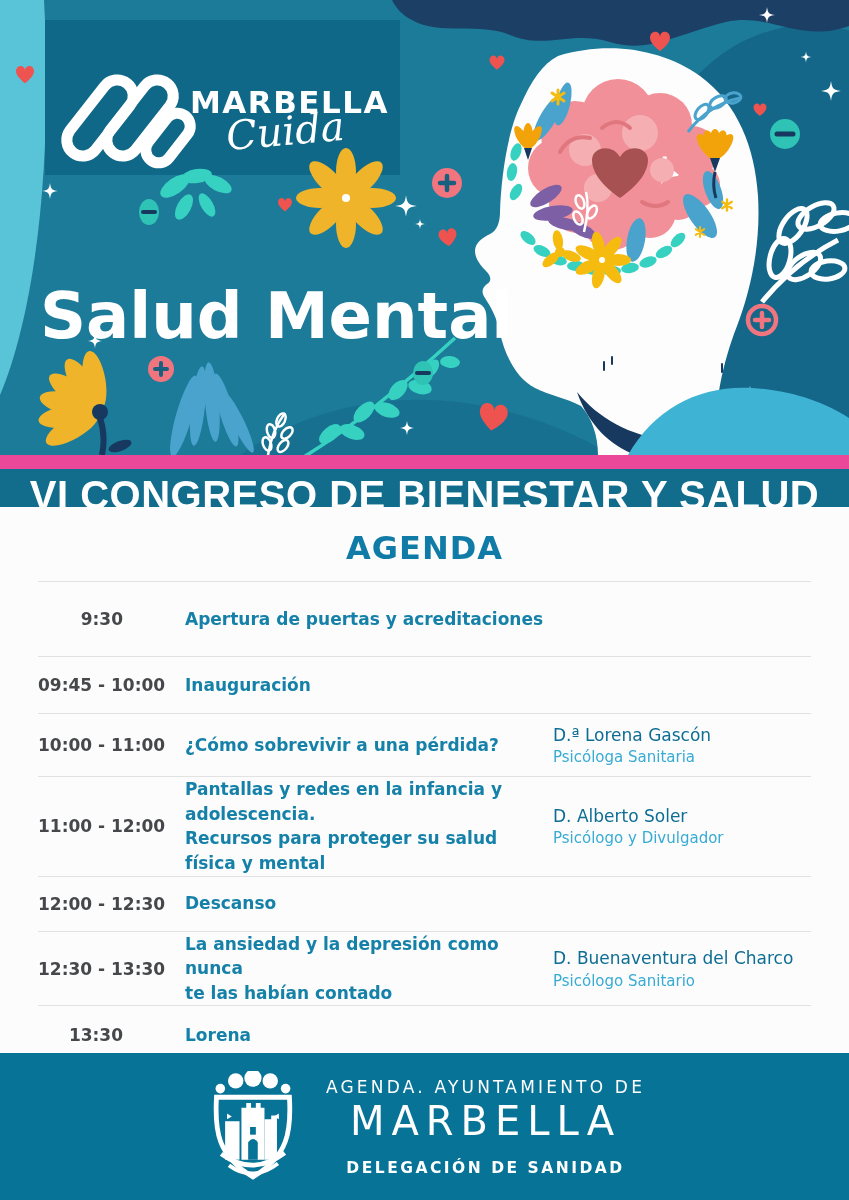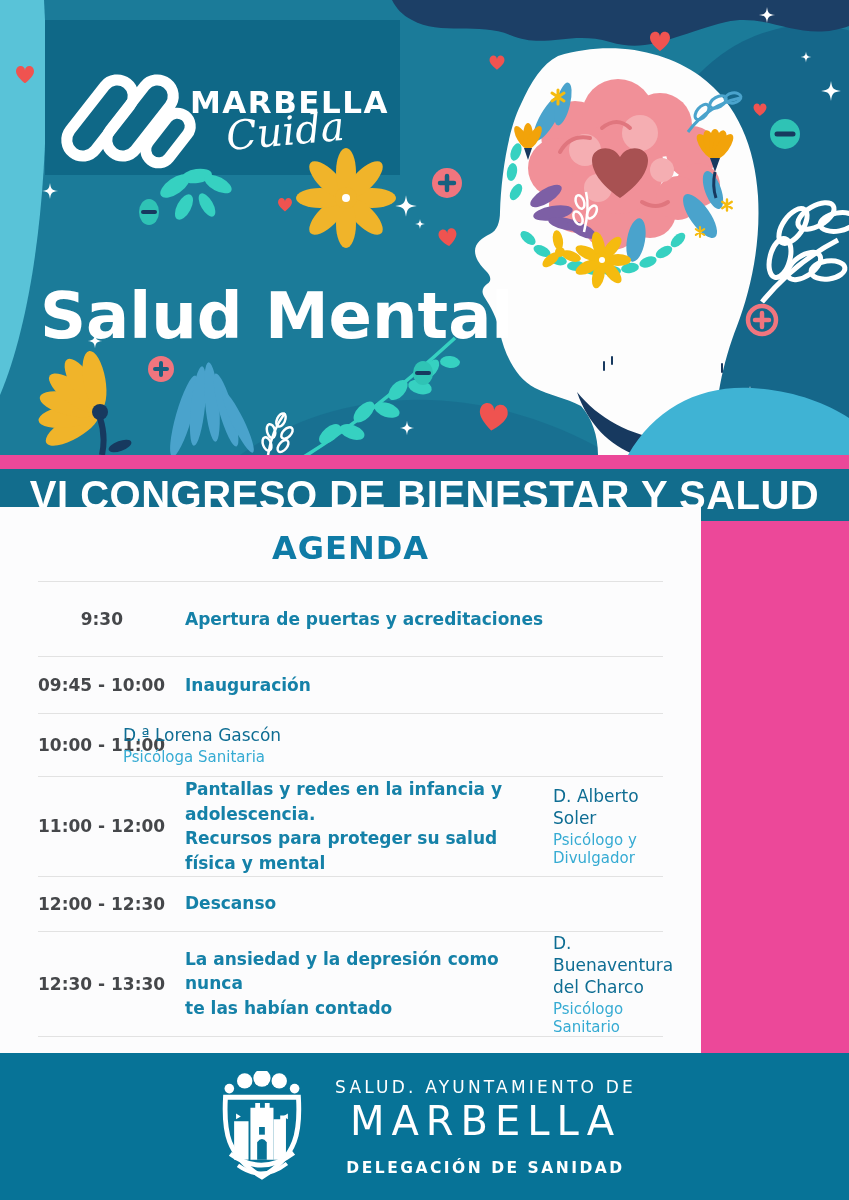--- a/index.html
+++ b/index.html
@@ -14,21 +14,21 @@
             font-style:italic;font-family:"DejaVu Serif","Liberation Serif",serif;
             transform:rotate(-5deg);}
   .hero-title{position:absolute;left:40px;top:244px;color:#fff;font-size:64px;
               font-weight:bold;letter-spacing:0px;margin-top:35px;}
   
   .band{position:absolute;left:0;top:469px;width:849px;height:52px;background:#126d8d;
         display:flex;align-items:center;justify-content:center;}
   .band-title{color:#fff;font-size:40px;font-weight:bold;letter-spacing:.5px;
               font-family:"Liberation Sans",sans-serif;white-space:nowrap;}
   
-  .agenda{position:absolute;left:0;top:507px;width:701px;height:546px;background:#fcfcfd;}
+  .agenda{position:absolute;left:0;top:507px;width:849px;height:546px;background:#fcfcfd;}
   .agenda-heading{padding-top:22px;text-align:center;color:#0f7ba6;font-size:32px;
                   font-weight:bold;letter-spacing:1px;}
   .divider{height:1px;background:#e2e2e2;margin:0 38px;}
   .divider.first{margin-top:14px;}
   .arow{display:flex;align-items:center;padding:0 38px;}
   .rh1{min-height:74px}.rh2{min-height:56px}.rh3{min-height:62px}.rh4{min-height:74px}
   .rh5{min-height:54px}.rh6{min-height:70px}.rh7{min-height:58px}
   .atime{width:85px;flex-shrink:0;text-align:right;color:#45474a;font-size:17px;
          font-weight:bold;white-space:nowrap;}
   .atitle{margin-left:62px;width:368px;flex-shrink:0;color:#1581a8;font-size:17px;
@@ -343,20 +343,21 @@
     <div class="divider"></div>
 
     <div class="arow rh2">
       <div class="atime">09:45 - 10:00</div>
       <div class="atitle">Inauguración</div>
     </div>
     <div class="divider"></div>
 
     <div class="arow rh3">
       <div class="atime">10:00 - 11:00</div>
+      <div class="atitle">¿Cómo sobrevivir a una pérdida?</div>
       <div class="aspeaker">
         <div class="sname">D.ª Lorena Gascón</div>
         <div class="srole">Psicóloga Sanitaria</div>
       </div>
     </div>
     <div class="divider"></div>
 
     <div class="arow rh4">
       <div class="atime">11:00 - 12:00</div>
       <div class="atitle">Pantallas y redes en la infancia y adolescencia.
@@ -407,19 +408,19 @@
         <path d="M63,50 H70 V46 H76 V92 H63 Z"></path>
         <path d="M24,44 l5,3 -5,3 Z"></path>
           <path d="M78,44 l-5,3 5,3 Z"></path>
       </g>
       <path d="M46,92 V74 q5,-7 10,0 V92 Z" fill="#077397"></path>
       <rect x="48" y="58" width="6" height="8" fill="#077397"></rect>
       <path d="M18,86 Q51,110 84,85" stroke="#fff" stroke-width="5" fill="none"></path>
       <path d="M26,98 Q51,116 77,96" stroke="#fff" stroke-width="4" fill="none"></path>
     </svg>
     <div class="f-text">
-      <div class="f-line1">SALUD. AYUNTAMIENTO DE</div>
+      <div class="f-line1">AGENDA. AYUNTAMIENTO DE</div>
       <div class="f-name">MARBELLA</div>
       <div class="f-line3">DELEGACIÓN DE SANIDAD</div>
     </div>
   </div>
 
 </div>
 
 </body></html>

